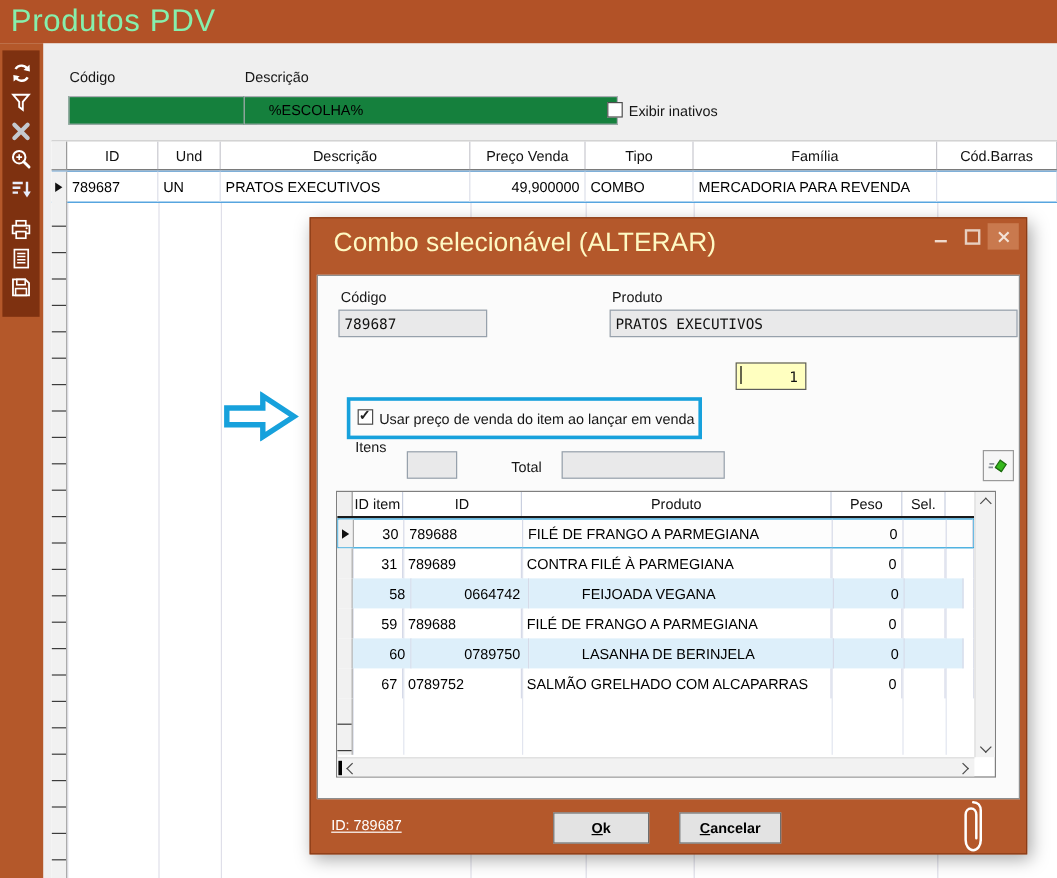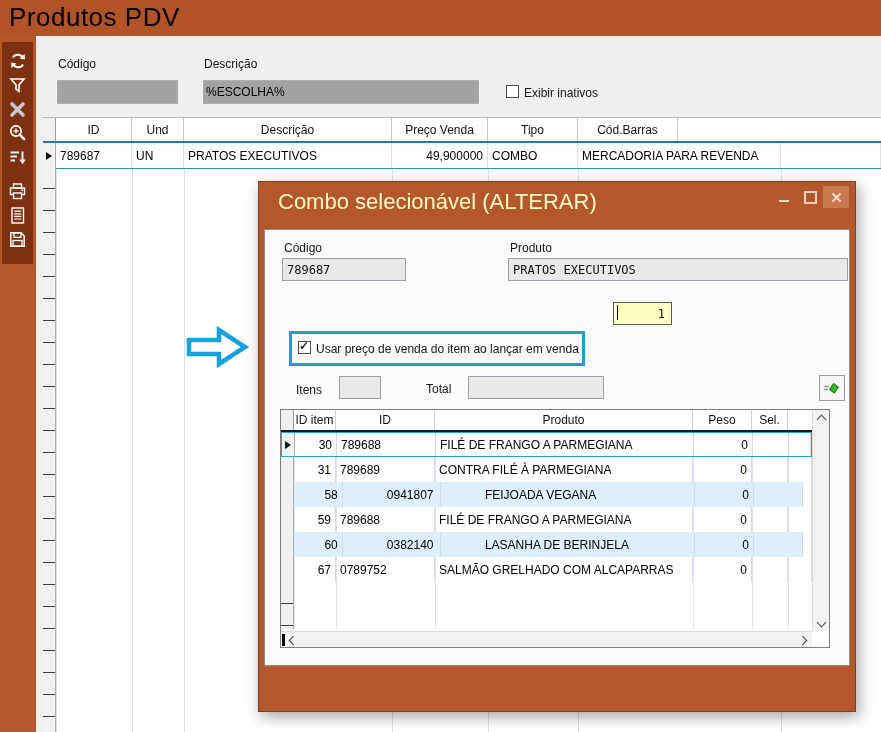--- a/index.html
+++ b/index.html
@@ -3,33 +3,33 @@
 <meta charset="utf-8">
 <style>
   html,body{margin:0;padding:0;}
   body{width:881px;height:732px;overflow:hidden;background:#EFEFEF;
        font-family:"Liberation Sans",sans-serif;color:#1a1a1a;position:relative;}
   #screen{position:absolute;inset:0;}
 
   
   .banner{position:absolute;left:0;top:0;width:881px;height:36px;background:#B25227;}
   .banner .title{position:absolute;left:9px;top:2px;font-size:26px;font-weight:300;
-                 color:#000000;letter-spacing:.5px;}
+                 color:#86efac;letter-spacing:.5px;}
 
   
   .left-strip{position:absolute;left:0;top:36px;width:36px;height:696px;background:#B4582A;}
   .toolbar{position:absolute;left:2px;top:42px;width:31px;height:222px;background:#7E3110;
            display:flex;flex-direction:column;align-items:center;padding-top:7px;box-sizing:border-box;}
   .tbtn{width:24px;height:24px;display:flex;align-items:center;justify-content:center;cursor:pointer;}
   .tbtn.gap{margin-top:10px;}
 
   
   .flabel{position:absolute;font-size:12px;color:#161616;}
-  .tinput{position:absolute;height:22px;border:1px solid #ABADB3;background:#a3a3a3;
-          font-family:"Liberation Sans",sans-serif;font-size:12px;padding:0 2px;box-sizing:content-box;}
+  .tinput{position:absolute;height:22px;border:1px solid #ABADB3;background:#15803d;
+          font-family:"Liberation Sans",sans-serif;font-size:12px;padding:0 20px;box-sizing:content-box;}
   .cb{position:absolute;width:13px;height:13px;border:1px solid #4d4d4d;background:#fff;box-sizing:border-box;}
   .cb .mark{position:absolute;left:0px;top:-3px;font-size:12px;font-weight:bold;color:#222;}
 
   
   .pgrid{position:absolute;left:43px;top:117px;width:838px;height:615px;background:#fff;
          border-top:1px solid #B9B9B9;font-size:12px;}
   .pgrid .hdr{display:flex;height:23px;border-bottom:1px solid #5a5a5a;background:#fff;}
   .hcell{display:flex;align-items:center;justify-content:center;box-sizing:border-box;
          border-right:1px solid #C9C9CF;color:#111;}
   .pgrid .c0{width:13px;}.pgrid .c1{width:76px;}.pgrid .c2{width:52px;}.pgrid .c3{width:208px;}
@@ -177,20 +177,21 @@
   <span class="flabel" style="left:524px;top:86px">Exibir inativos</span>
 
   <div class="pgrid">
     <div class="hdr" id="pgrid-hdr">
         <div class="hcell c0"></div>
         <div class="hcell c1">ID</div>
         <div class="hcell c2">Und</div>
         <div class="hcell c3">Descrição</div>
         <div class="hcell c4">Preço Venda</div>
         <div class="hcell c5">Tipo</div>
+        <div class="hcell c6">Família</div>
         <div class="hcell c7">Cód.Barras</div>
       </div>
     <div class="pbody">
       <div id="pgrid-lines">
           <div class="vline" style="left: 13px;"></div>
           <div class="vline" style="left: 89px;"></div>
           <div class="vline" style="left: 141px;"></div>
           <div class="vline" style="left: 349px;"></div>
           <div class="vline" style="left: 445px;"></div>
           <div class="vline" style="left: 535px;"></div>
@@ -271,21 +272,21 @@
 
       <input class="yellow" style="left: 348px; top: 72px; width: 45px;" readonly="" value="1">
       <span class="caret" style="left:352px;top:75px"></span>
 
       <div class="hl-box" style="left:24px;top:101px;width:296px;height:35px"></div>
       <div class="cb" style="left:33px;top:111px">
           <span class="mark">✓</span>
         </div>
       <span class="dlabel" style="left:51px;top:112px">Usar preço de venda do item ao lançar em venda</span>
 
-      <span class="dlabel" style="left:31px;top:153px">Itens</span>
+      <span class="dlabel" style="left:31px;top:136px">Itens</span>
       <input class="dinput" style="left: 74px; top: 146px; width: 32px;" readonly="" value="">
       <span class="dlabel" style="left:161px;top:152px">Total</span>
       <input class="dinput" style="left: 203px; top: 146px; width: 126px;" readonly="" value="">
       <div class="gbtn" style="left:554px;top:145px">
         <svg width="18" height="18" viewBox="0 0 18 18">
           <polygon points="6.5,10.5 10.5,4.5 15.5,8 11.5,14" fill="#35B81C" stroke="#1E6E10" stroke-width="1"></polygon>
           <path d="M11.5,14 L6.5,10.5" stroke="#1E6E10" stroke-width="1"></path>
           <path d="M1.5 7.5 H5.5 M0.8 10.5 H4.5" stroke="#8a9199" stroke-width="1.4"></path>
         </svg>
       </div>
@@ -327,39 +328,39 @@
                   <div class="dcell c1 right">31</div>
                   <div class="dcell c2">789689</div>
                   <div class="dcell c3">CONTRA FILÉ À PARMEGIANA</div>
                   <div class="dcell c4 right">0</div>
                   <div class="dcell c5"></div>
                   <div class="dcell c6 fill"></div>
                 </div>
                 <div class="irow striped">
                   <div class="selc"></div>
                   <div class="dcell c1 right">58</div>
-                  <div class="dcell c2">0941807</div>
+                  <div class="dcell c2">0664742</div>
                   <div class="dcell c3">FEIJOADA VEGANA</div>
                   <div class="dcell c4 right">0</div>
                   <div class="dcell c5"></div>
                   <div class="dcell c6 fill"></div>
                 </div>
                 <div class="irow">
                   <div class="selc"></div>
                   <div class="dcell c1 right">59</div>
                   <div class="dcell c2">789688</div>
                   <div class="dcell c3">FILÉ DE FRANGO A PARMEGIANA</div>
                   <div class="dcell c4 right">0</div>
                   <div class="dcell c5"></div>
                   <div class="dcell c6 fill"></div>
                 </div>
                 <div class="irow striped">
                   <div class="selc"></div>
                   <div class="dcell c1 right">60</div>
-                  <div class="dcell c2">0382140</div>
+                  <div class="dcell c2">0789750</div>
                   <div class="dcell c3">LASANHA DE BERINJELA</div>
                   <div class="dcell c4 right">0</div>
                   <div class="dcell c5"></div>
                   <div class="dcell c6 fill"></div>
                 </div>
                 <div class="irow">
                   <div class="selc"></div>
                   <div class="dcell c1 right">67</div>
                   <div class="dcell c2">0789752</div>
                   <div class="dcell c3">SALMÃO GRELHADO COM ALCAPARRAS</div>
@@ -387,14 +388,24 @@
           <div class="sbbtn" style="left:5px;top:0;width:14px;height:16px">
               <span class="chev left"></span>
             </div>
           <div class="sbbtn" style="right:3px;top:0;width:14px;height:16px">
               <span class="chev right"></span>
             </div>
         </div>
       </div>
     </div>
 
+    <div class="dfoot">
+      <a class="idlink">ID: 789687</a>
+      <button class="btn" id="ok-btn" style="left:202px;top:13px;width:80px"><u>O</u>k</button>
+      <button class="btn" id="cancel-btn" style="left:307px;top:13px;width:85px"><u>C</u>ancelar</button>
+      <div class="paperclip">
+        <svg width="22" height="45" viewBox="0 0 22 45">
+          <path d="M11 2.5 C15 2.5 17.3 5.5 17.3 9.5 L17.3 34 C17.3 39 14.5 42.5 11 42.5 C7.5 42.5 4.7 39 4.7 34 L4.7 13 C4.7 10 6.7 7.8 9.2 7.8 C11.7 7.8 13.6 10 13.6 13 L13.6 32.5" fill="none" stroke="#fff" stroke-width="2.1" stroke-linecap="round"></path>
+        </svg>
+      </div>
+    </div>
   </div>
 </div>
 
 </body></html>

